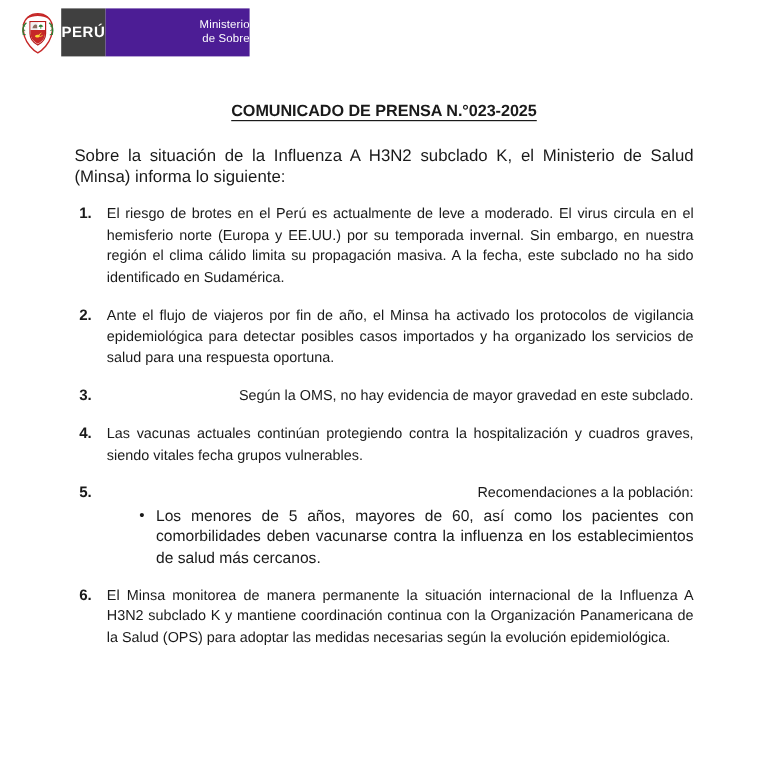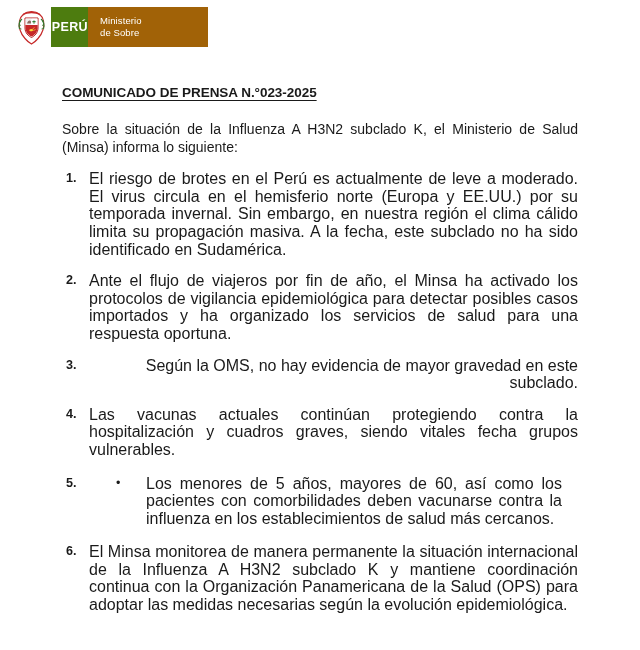--- a/index.html
+++ b/index.html
@@ -32,58 +32,60 @@
   .coat-of-arms {
     width: 31px;
     height: 40px;
     position: relative;
     margin-right: 4px;
     flex: 0 0 auto;
   }
   .coat-of-arms svg { display: block; }
 
   .peru-block {
-    background: #4d7c0f;
+    background: #404040;
     width: 37px;
     display: flex;
     align-items: center;
-    justify-content: flex-end;
+    justify-content: center;
     flex: 0 0 auto;
   }
   .peru-word {
     color: #ffffff;
     font-size: 12.5px;
     font-weight: 700;
     letter-spacing: 0.4px;
     line-height: 1;
   }
   .minsa-block {
-    background: #a16207;
+    background: #4c1d95;
     width: 120px;
     display: flex;
     flex-direction: column;
     justify-content: center;
     padding-left: 12px;
     box-sizing: border-box;
     flex: 0 0 auto;
+    text-align: right;
   }
   .minsa-line {
     color: #ffffff;
     font-size: 9.5px;
     line-height: 12px;
     font-weight: 400;
     letter-spacing: 0.1px;
   }
 
   
   .doc {
     padding: 0 62px 0 62px;
     box-sizing: border-box;
   }
   .doc-title {
+    text-align: center;
     font-size: 13.5px;
     font-weight: 700;
     text-decoration: underline;
     text-underline-offset: 2.5px;
     margin: 29px 0 0 0;
     letter-spacing: -0.05px;
   }
   .intro {
     margin: 21px 0 0 0;
     font-size: 14px;
@@ -107,21 +109,21 @@
   ol.main-list > li::before {
     content: counter(mainitem) ".";
     position: absolute;
     left: 4px;
     top: 0;
     font-weight: 700;
     font-size: 12.6px;
     line-height: 17.6px;
   }
   .item-text {
-    font-size: 16px;
+    font-size: 12px;
     line-height: 17.6px;
     text-align: justify;
     margin: 0;
   }
   .item-text.nojust { text-align: right; }
 
   ul.sub-list {
     list-style: none;
     margin: 1px 0 0 0;
     padding: 0;
@@ -133,24 +135,24 @@
   }
   ul.sub-list > li::before {
     content: "\2022";
     position: absolute;
     left: 27px;
     top: 0;
     font-size: 12.6px;
     line-height: 17.6px;
   }
   .sub-text {
-    font-size: 16px;
+    font-size: 13px;
     line-height: 17.6px;
     text-align: justify;
-    margin: 16px;
+    margin: 0;
   }
 </style>
 </head>
 <body>
 
 <div class="header">
   <div class="logo-row">
 
     <div class="coat-of-arms" aria-label="Escudo Nacional del Perú">
       <svg width="31" height="40" viewBox="0 0 62 80" xmlns="http://www.w3.org/2000/svg">
@@ -205,20 +207,21 @@
 
     <li>
       <p class="item-text nojust">Según la OMS, no hay evidencia de mayor gravedad en este subclado.</p>
     </li>
 
     <li>
       <p class="item-text">Las vacunas actuales continúan protegiendo contra la hospitalización y cuadros graves, siendo vitales fecha grupos vulnerables.</p>
     </li>
 
     <li>
+      <p class="item-text nojust">Recomendaciones a la población:</p>
       <ul class="sub-list">
         <li>
           <p class="sub-text">Los menores de 5 años, mayores de 60, así como los pacientes con comorbilidades deben vacunarse contra la influenza en los establecimientos de salud más cercanos.</p>
         </li>
       </ul>
     </li>
 
     <li>
       <p class="item-text">El Minsa monitorea de manera permanente la situación internacional de la Influenza A H3N2 subclado K y mantiene coordinación continua con la Organización Panamericana de la Salud (OPS) para adoptar las medidas necesarias según la evolución epidemiológica.</p>
     </li>

